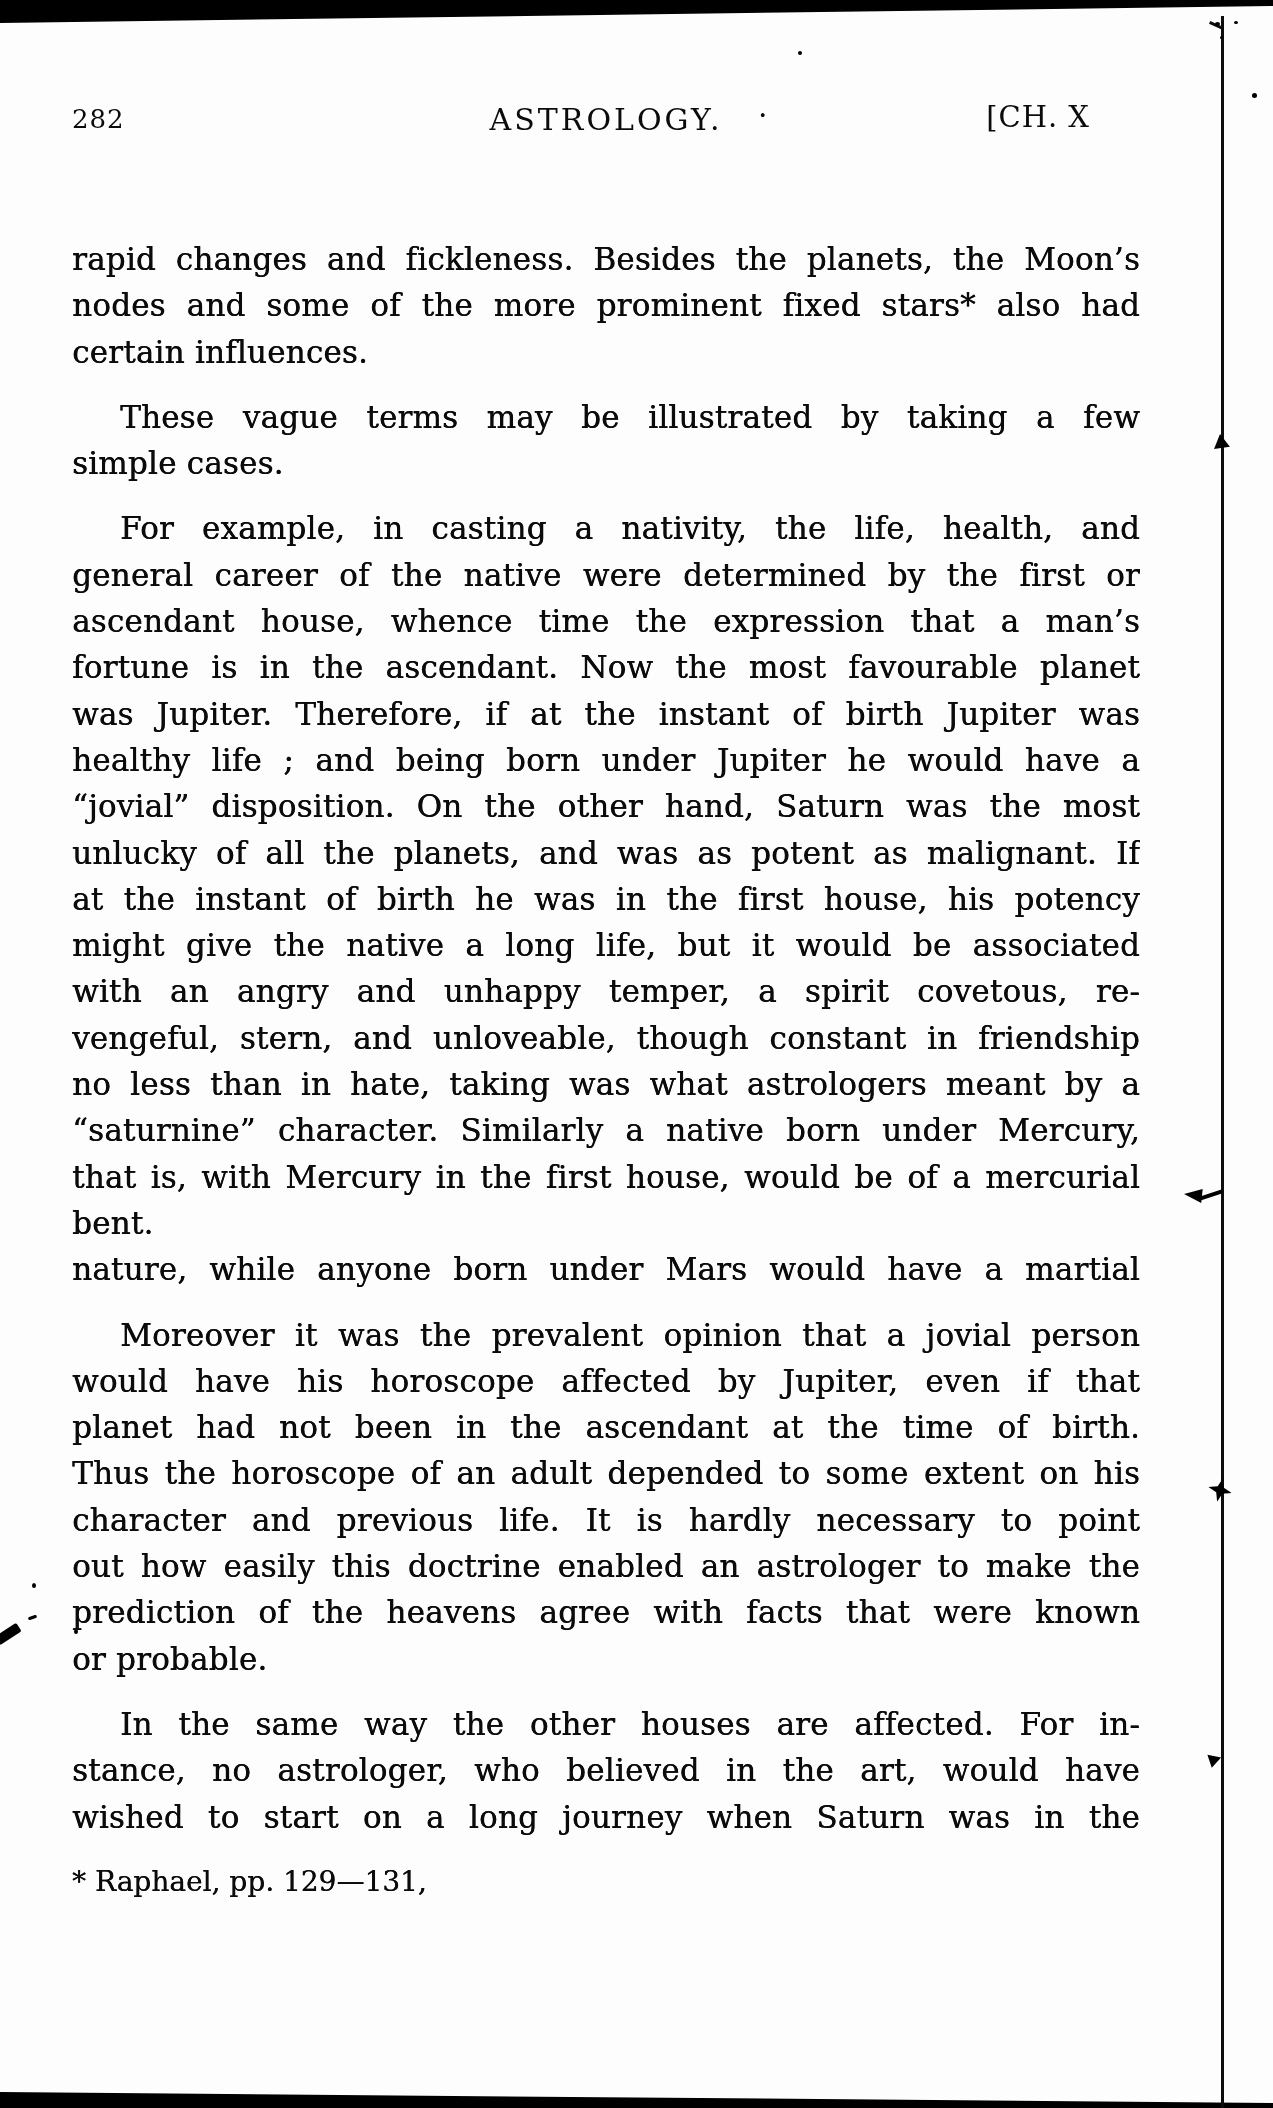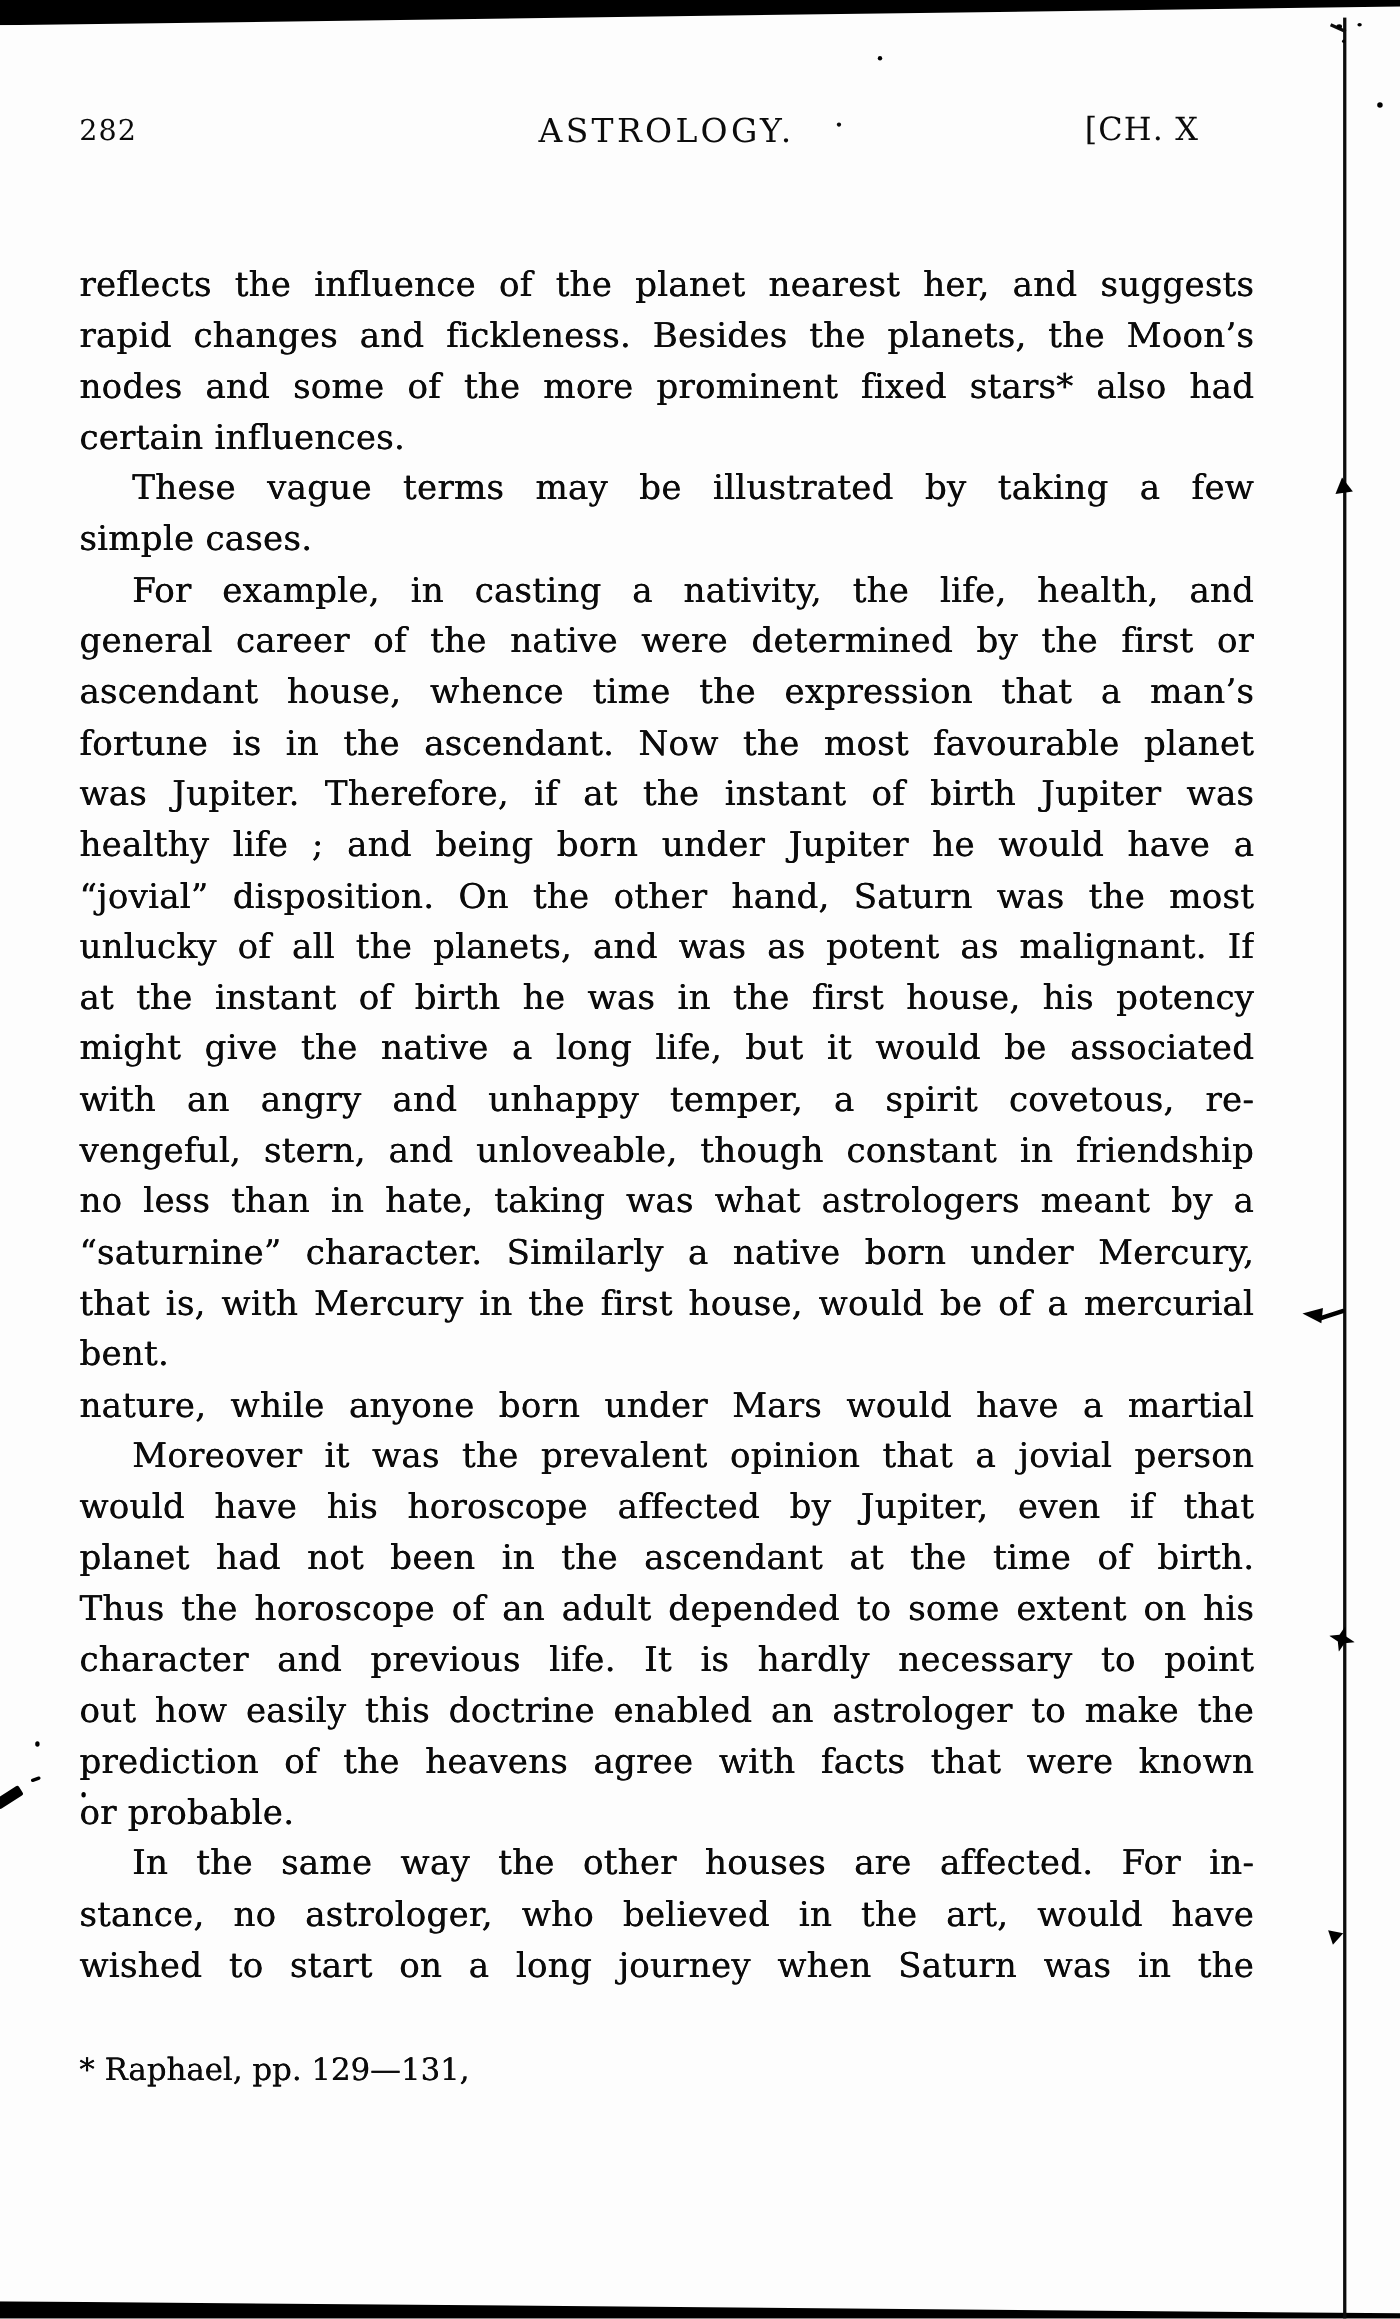--- a/index.html
+++ b/index.html
@@ -45,21 +45,21 @@
   .hdot { position:absolute; left:686px; top:-4px; font-size:30px; }
   .chapter { position:absolute; right:50px; top:-2px; font-size:29px; letter-spacing:1px; }
   
   .body-block { position:absolute; left:72px; top:236px; width:1068px; }
   .bline {
     height:46.3px; line-height:46.3px; font-size:31px; overflow:hidden;
     text-align:justify; text-align-last:justify; text-justify:inter-word;
     text-shadow:0.4px 0 0 currentColor; letter-spacing:0.2px;
   }
   .bline.pend { text-align-last:left; }
-  .bline.ind { text-indent:48px; }
+  .bline.ind { text-indent:48px;margin-top:19px; }
   
   .footnote {
     position:absolute; left:72px; top:1862px; width:1068px; height:40px; line-height:40px;
     text-align:left; font-size:28px; text-shadow:0.3px 0 0 currentColor;
   }
 </style>
 </head>
 <body>
 
 <div class="page">
@@ -86,21 +86,20 @@
   <div class="speck" style="left:74px;top:1629px;width:4px;height:5px;"></div>
 
   <div class="header">
     <span class="pagenum">282</span>
     <span class="runtitle">ASTROLOGY.</span>
     <span class="hdot">·</span>
     <span class="chapter">[CH. X</span>
   </div>
 
   <div class="body-block">
-      <div class="bline">reflects the influence of the planet nearest her, and suggests</div>
       <div class="bline">rapid changes and fickleness.  Besides the planets, the Moon’s</div>
       <div class="bline">nodes and some of the more prominent fixed stars* also had</div>
       <div class="bline pend">certain influences.</div>
       <div class="bline ind">These vague terms may be illustrated by taking a few</div>
       <div class="bline pend">simple cases.</div>
       <div class="bline ind">For example, in casting a nativity, the life, health, and</div>
       <div class="bline">general career of the native were determined by the first or</div>
       <div class="bline">ascendant house, whence time the expression that a man’s</div>
       <div class="bline">fortune is in the ascendant.  Now the most favourable planet</div>
       <div class="bline">was Jupiter.  Therefore, if at the instant of birth Jupiter was</div>

